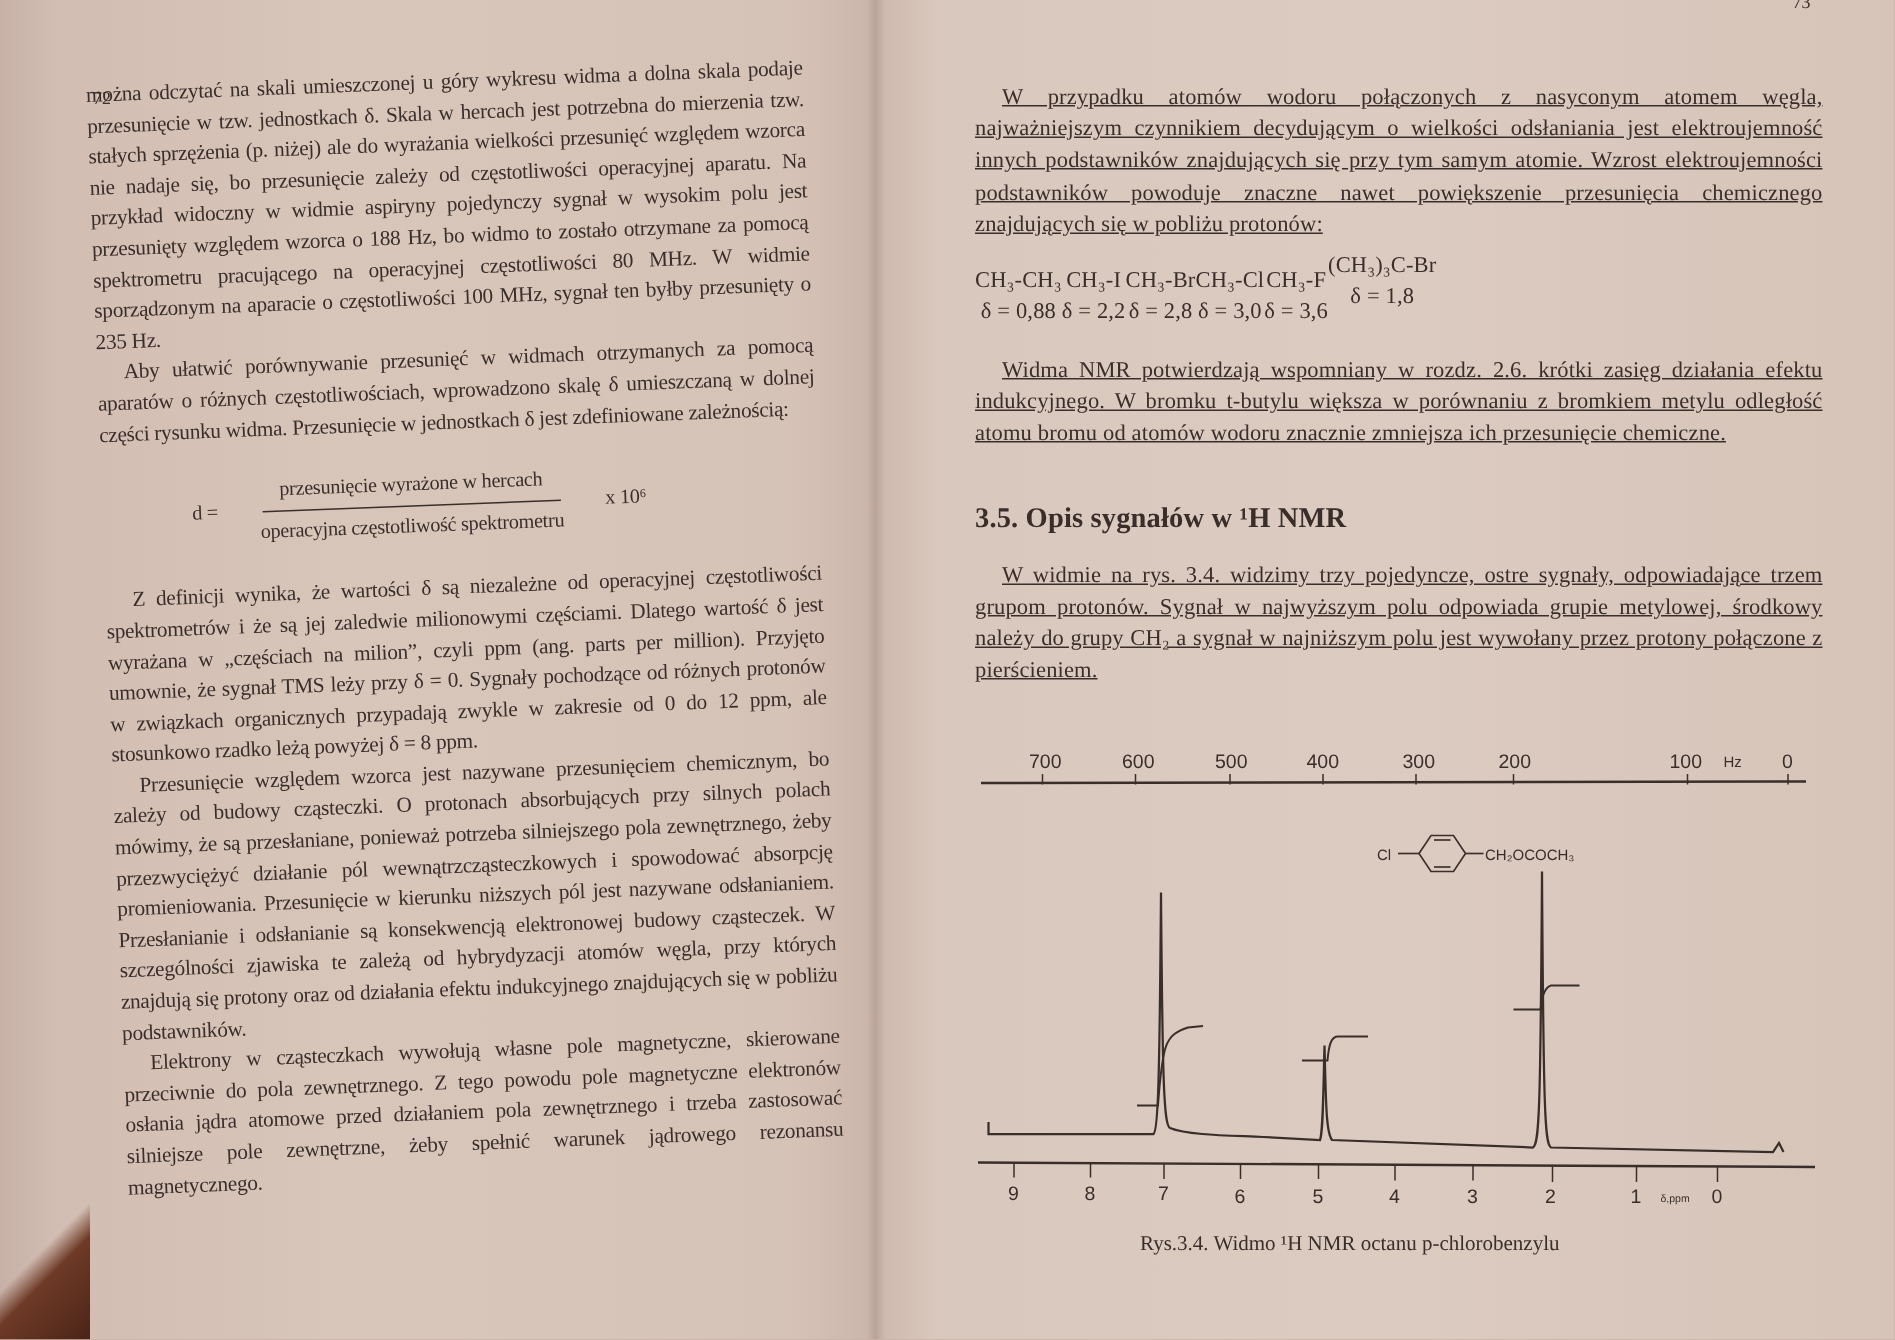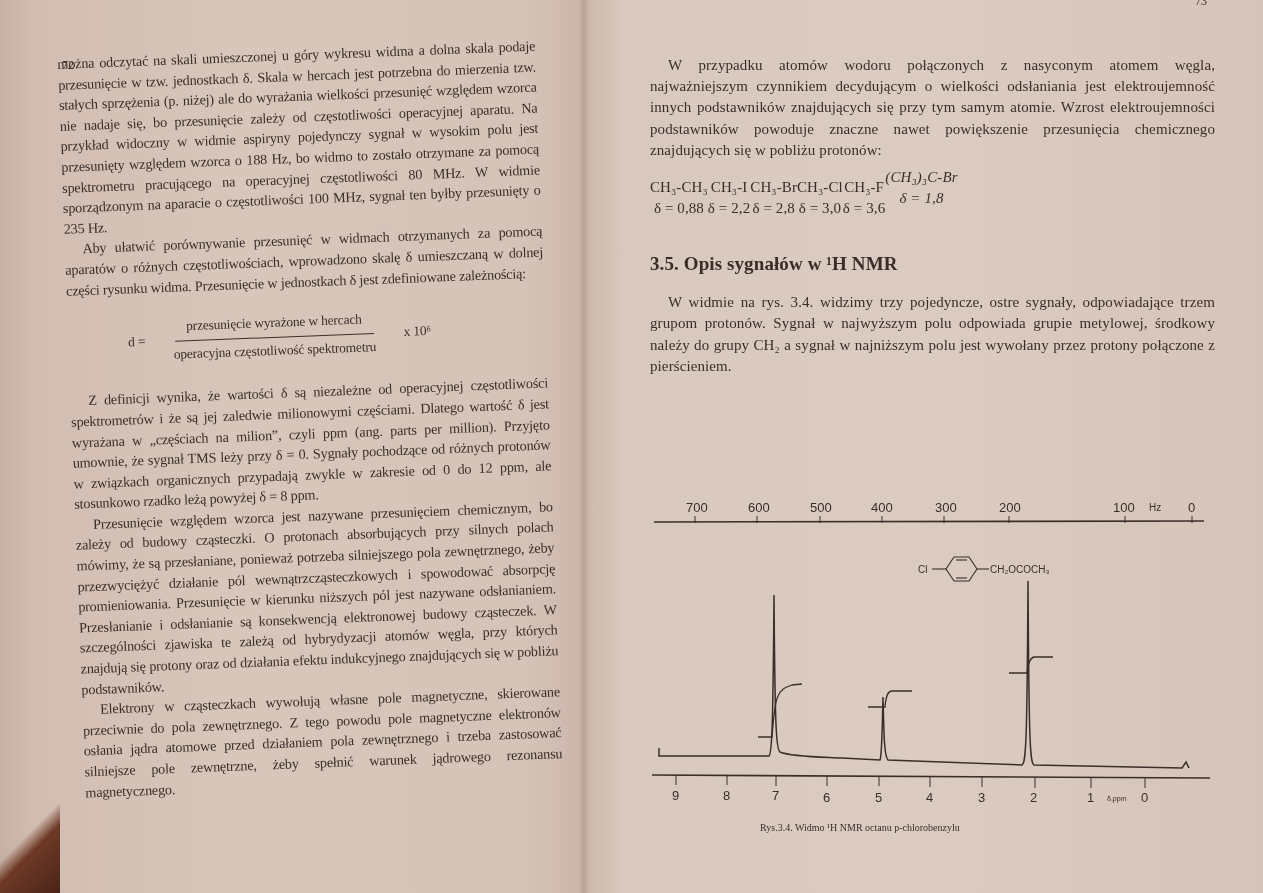--- a/index.html
+++ b/index.html
@@ -39,27 +39,27 @@
     margin:20px 0 22px 60px; font-size:13.5px;
   }
   .fraction { display:flex; flex-direction:column; align-items:center; }
   .fraction .num { padding:0 12px 3px; border-bottom:1px solid #3a2e2a; }
   .fraction .den { padding:3px 12px 0; }
   .right-text {
     position:absolute; left:650px; top:55px; width:565px;
     font-size:15px; line-height:21.2px; text-align:justify;
     letter-spacing:0.1px;
   }
-  .right-text p { margin:0; }
+  .right-text p { margin:0;text-decoration:underline; }
   .shift-table { display:flex; margin:16px 0 18px 0; }
   .shift-col { text-align:center; font-size:15px; line-height:21px; }
   .section-title { font-weight:bold; font-size:19px; margin:34px 0 18px 0; }
   .figure { position:absolute; left:642px; top:495px; width:580px; height:335px; }
   .caption {
-    position:absolute; left:760px; top:822px; font-size:10px;
+    position:absolute; left:760px; top:822px; font-size:14px;
   }
 </style>
 </head>
 <body>
 
 <div class="page-left"></div>
 <div class="page-right"></div>
 <div class="gutter"></div>
 <div class="corner-shadow"></div>
 
@@ -98,25 +98,26 @@
         <div>δ = 2,8</div>
       </div>
     <div class="shift-col">
         <div>CH₃-Cl</div>
         <div>δ = 3,0</div>
       </div>
     <div class="shift-col">
         <div>CH₃-F</div>
         <div>δ = 3,6</div>
       </div>
-    <div class="shift-col" style="margin-top:-10px;font-style:italic;">
+    <div class="shift-col" style="margin-top:-10px;">
         <div>(CH₃)₃C-Br</div>
         <div>δ = 1,8</div>
       </div>
   </div>
+  <p class="indent">Widma NMR potwierdzają wspomniany w rozdz. 2.6. krótki zasięg działania efektu indukcyjnego. W bromku t-butylu większa w porównaniu z bromkiem metylu odległość atomu bromu od atomów wodoru znacznie zmniejsza ich przesunięcie chemiczne.</p>
   <div class="section-title">3.5. Opis sygnałów w ¹H NMR</div>
   <p class="indent">W widmie na rys. 3.4. widzimy trzy pojedyncze, ostre sygnały, odpowiadające trzem grupom protonów. Sygnał w najwyższym polu odpowiada grupie metylowej, środkowy należy do grupy CH₂ a sygnał w najniższym polu jest wywołany przez protony połączone z pierścieniem.</p>
 </div>
 
 <div class="figure">
   <svg width="580" height="335" viewBox="0 0 580 335">
     <g font-family="Liberation Sans, DejaVu Sans, sans-serif" fill="#3a2e2a" font-size="13">
 
       <line x1="12" y1="27" x2="562" y2="26" stroke="#3a2e2a" stroke-width="1.6"></line>
       <g>

